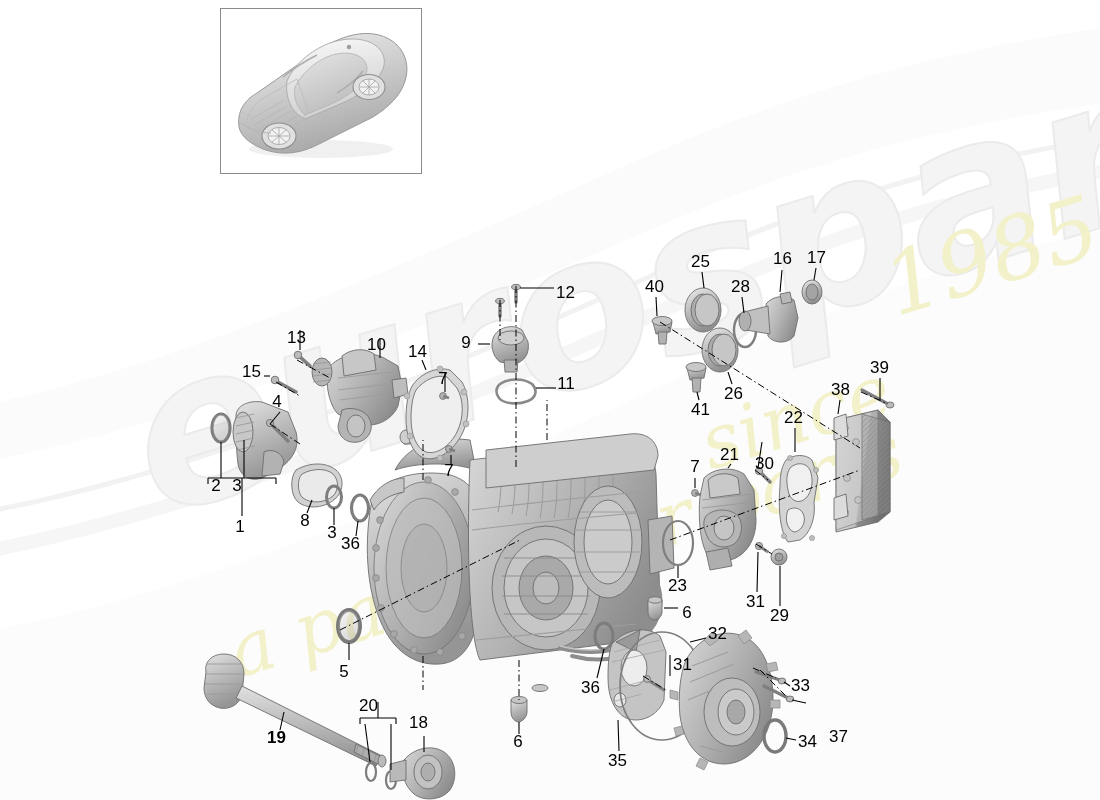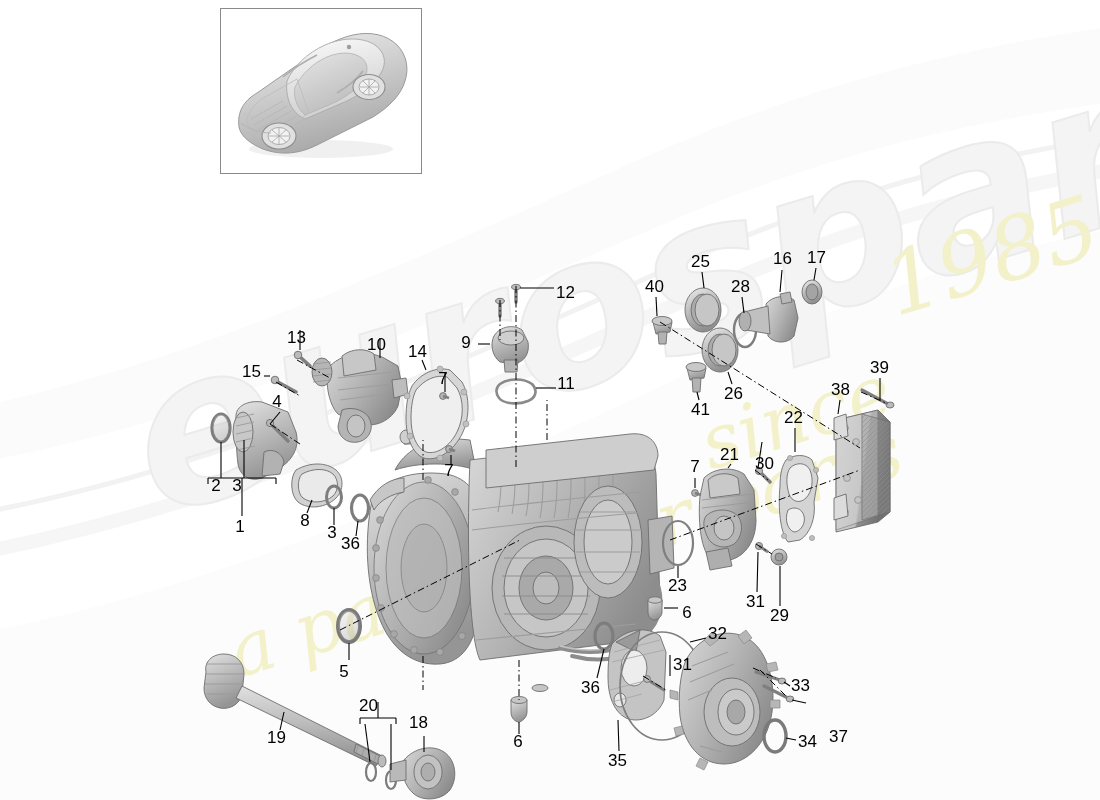--- a/index.html
+++ b/index.html
@@ -746,21 +746,21 @@
       <div class="lbl" style="left: 457px; top: 334px; width: 18px;">9</div>
       <div class="lbl" style="left: 367px; top: 336px; width: 18px;">10</div>
       <div class="lbl" style="left: 557px; top: 375px; width: 18px;">11</div>
       <div class="lbl" style="left: 556px; top: 284px; width: 18px;">12</div>
       <div class="lbl" style="left: 287px; top: 329px; width: 18px;">13</div>
       <div class="lbl" style="left: 408px; top: 343px; width: 18px;">14</div>
       <div class="lbl" style="left: 242px; top: 363px; width: 18px;">15</div>
       <div class="lbl" style="left: 773px; top: 250px; width: 18px;">16</div>
       <div class="lbl" style="left: 807px; top: 249px; width: 18px;">17</div>
       <div class="lbl" style="left: 409px; top: 714px; width: 18px;">18</div>
-      <div class="lbl" style="left: 267px; top: 729px; width: 18px;">19</div>
+      <div class="lbl" style="left: 267px; top: 729px; width: 18px; font-weight: bold;">19</div>
       <div class="lbl" style="left: 359px; top: 697px; width: 18px;">20</div>
       <div class="lbl" style="left: 720px; top: 446px; width: 18px;">21</div>
       <div class="lbl" style="left: 784px; top: 409px; width: 18px;">22</div>
       <div class="lbl" style="left: 668px; top: 577px; width: 18px;">23</div>
       <div class="lbl" style="left: 746px; top: 593px; width: 18px;">31</div>
       <div class="lbl" style="left: 691px; top: 253px; width: 18px;">25</div>
       <div class="lbl" style="left: 724px; top: 385px; width: 18px;">26</div>
       <div class="lbl" style="left: 731px; top: 278px; width: 18px;">28</div>
       <div class="lbl" style="left: 770px; top: 607px; width: 18px;">29</div>
       <div class="lbl" style="left: 755px; top: 423px; width: 18px; margin-top: 32px;">30</div>

